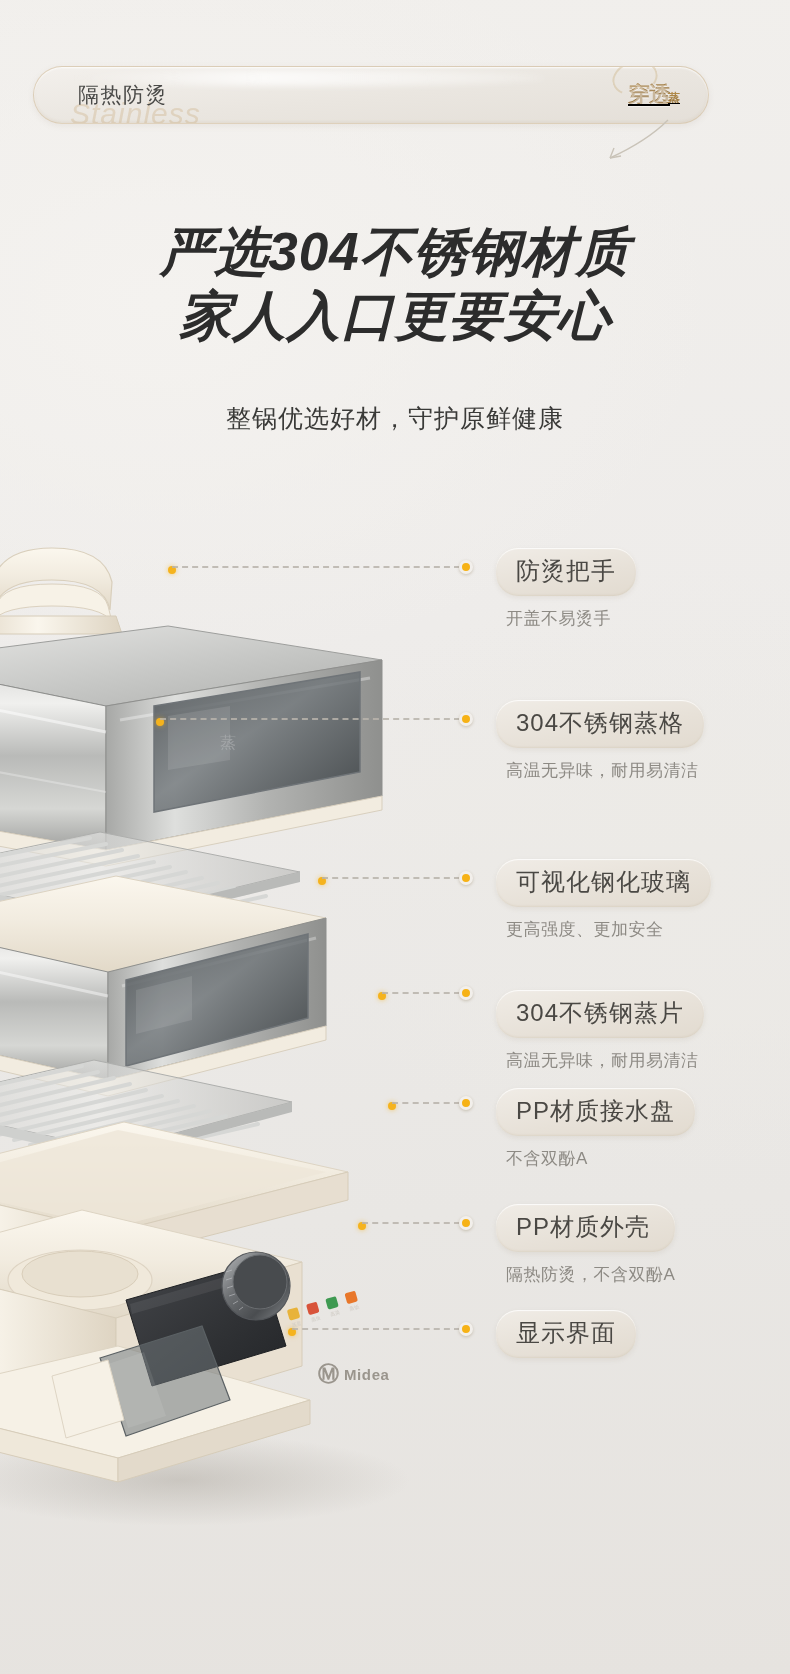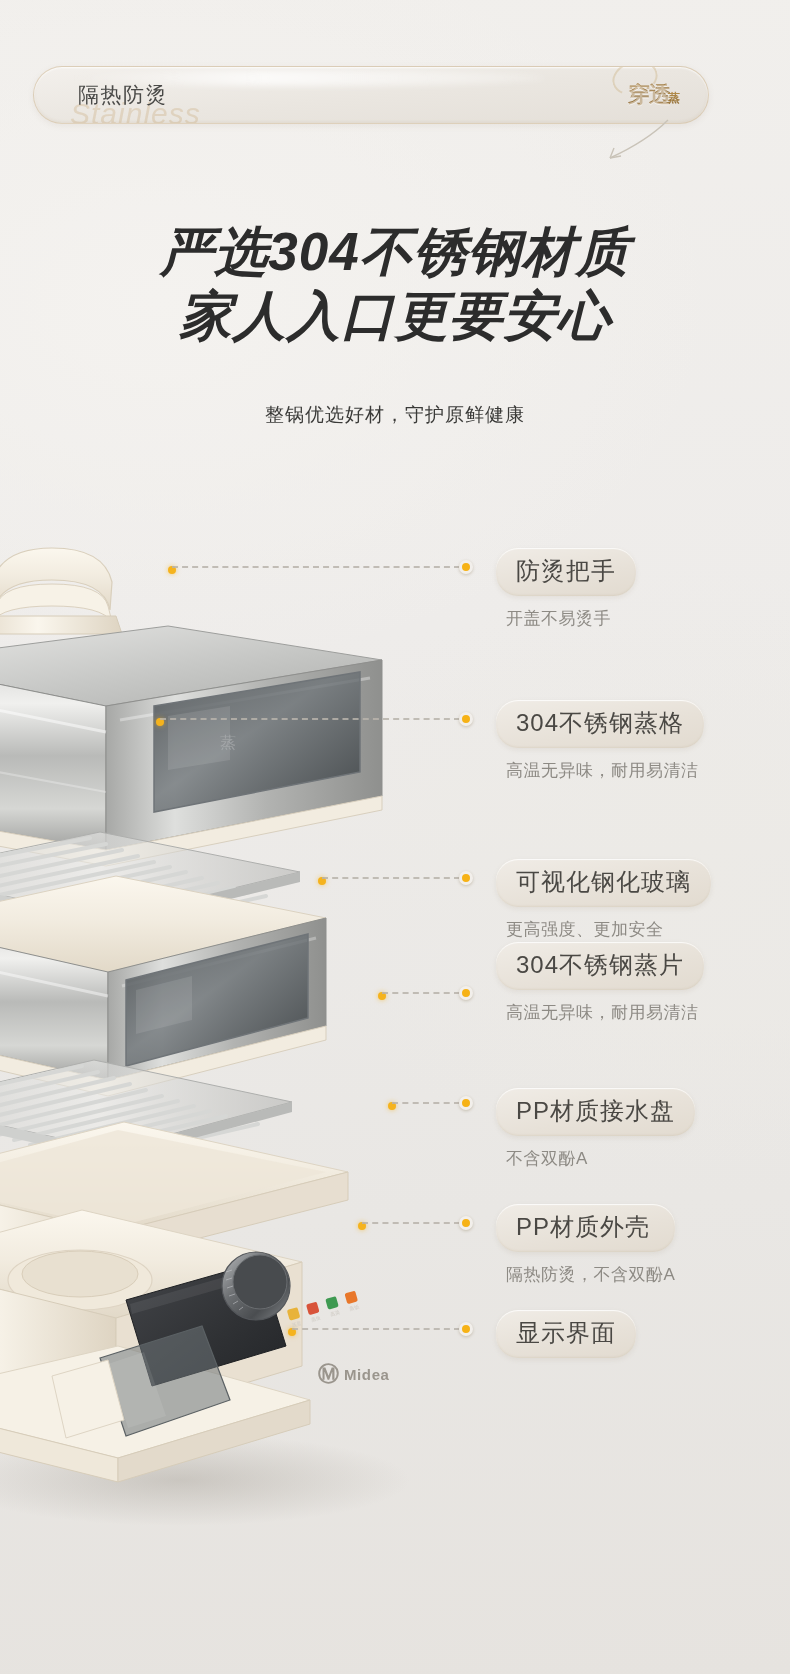--- a/index.html
+++ b/index.html
@@ -76,20 +76,21 @@
     z-index: 1;
   }
   .banner-logo {
     position: absolute;
     right: 28px;
     top: 50%;
     transform: translateY(-50%);
     display: flex;
     align-items: baseline;
     z-index: 3;
+    text-decoration: underline;
   }
   .banner-logo .lg-main {
     font-size: 22px;
     font-weight: 700;
     letter-spacing: -1px;
     background: linear-gradient(175deg, #b08a4e 0%, #8d6a35 55%, #a98247 100%);
     -webkit-background-clip: text;
     background-clip: text;
     color: transparent;
     text-shadow: 0 1px 0 rgba(255,255,255,0.5);
@@ -140,21 +141,21 @@
     font-weight: 700;
     color: #2c2c2c;
     letter-spacing: 1px;
   }
   .subtitle {
     position: absolute;
     left: 0;
     right: 0;
     top: 402px;
     text-align: center;
-    font-size: 19px;
+    font-size: 25px;
     letter-spacing: 1px;
     color: #3a3a38;
     font-weight: 500;
   }
 
   
   .product {
     position: absolute;
     left: -70px;
     top: 520px;
@@ -528,21 +529,21 @@
     </div>
   </div>
 
   <div class="callout" style="left:496px; top:859px;">
     <div class="co-body">
       <span class="co-pill">可视化钢化玻璃</span>
       <span class="co-sub">更高强度、更加安全</span>
     </div>
   </div>
 
-  <div class="callout" style="left:496px; top:942px;justify-content:center;">
+  <div class="callout" style="left:496px; top:990px;justify-content:center;">
     <div class="co-body">
       <span class="co-pill">304不锈钢蒸片</span>
       <span class="co-sub">高温无异味，耐用易清洁</span>
     </div>
   </div>
 
   <div class="callout" style="left:496px; top:1088px;">
     <div class="co-body">
       <span class="co-pill">PP材质接水盘</span>
       <span class="co-sub">不含双酚A</span>

